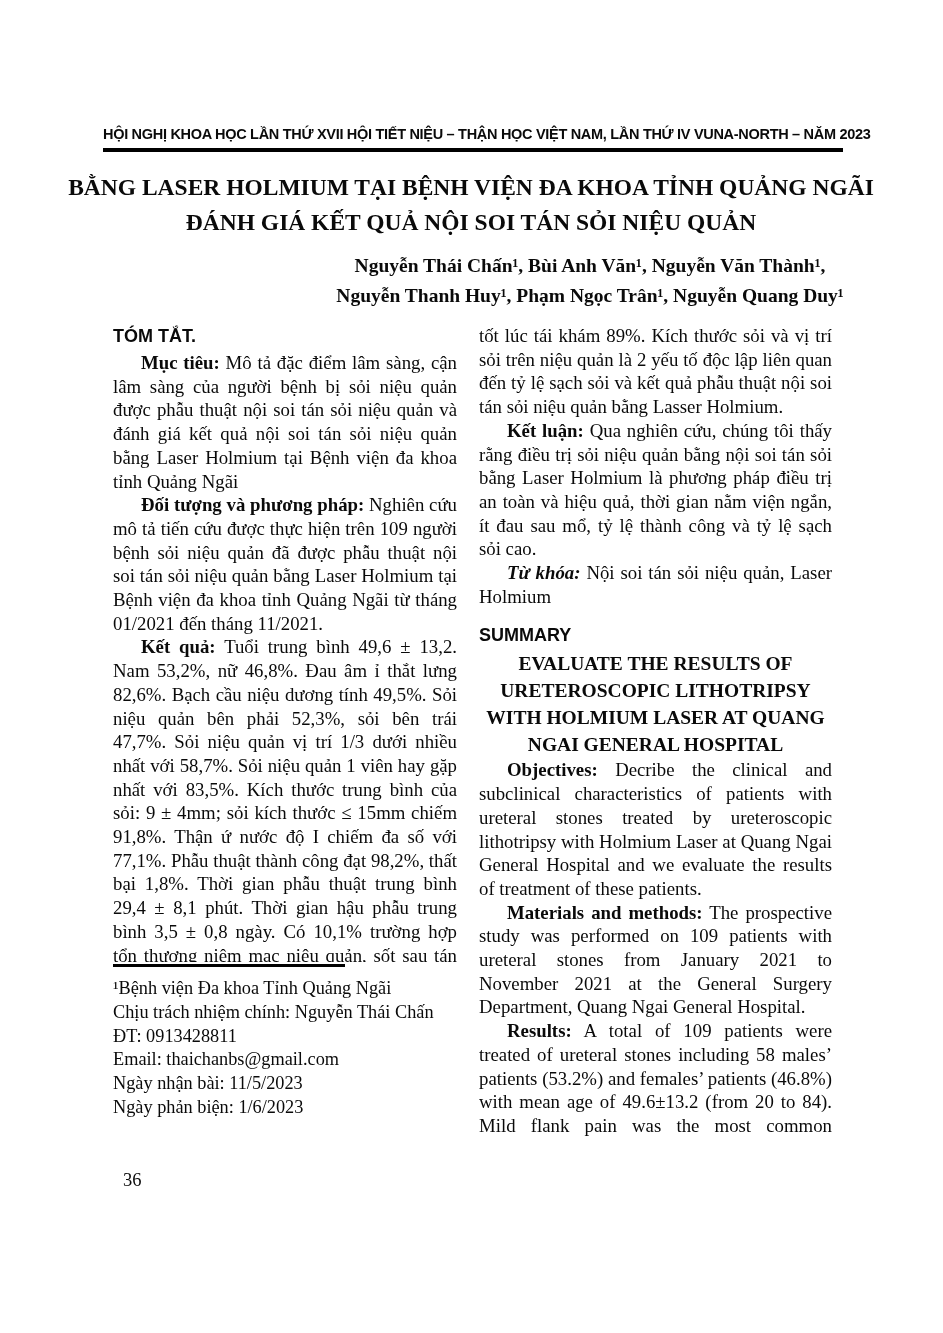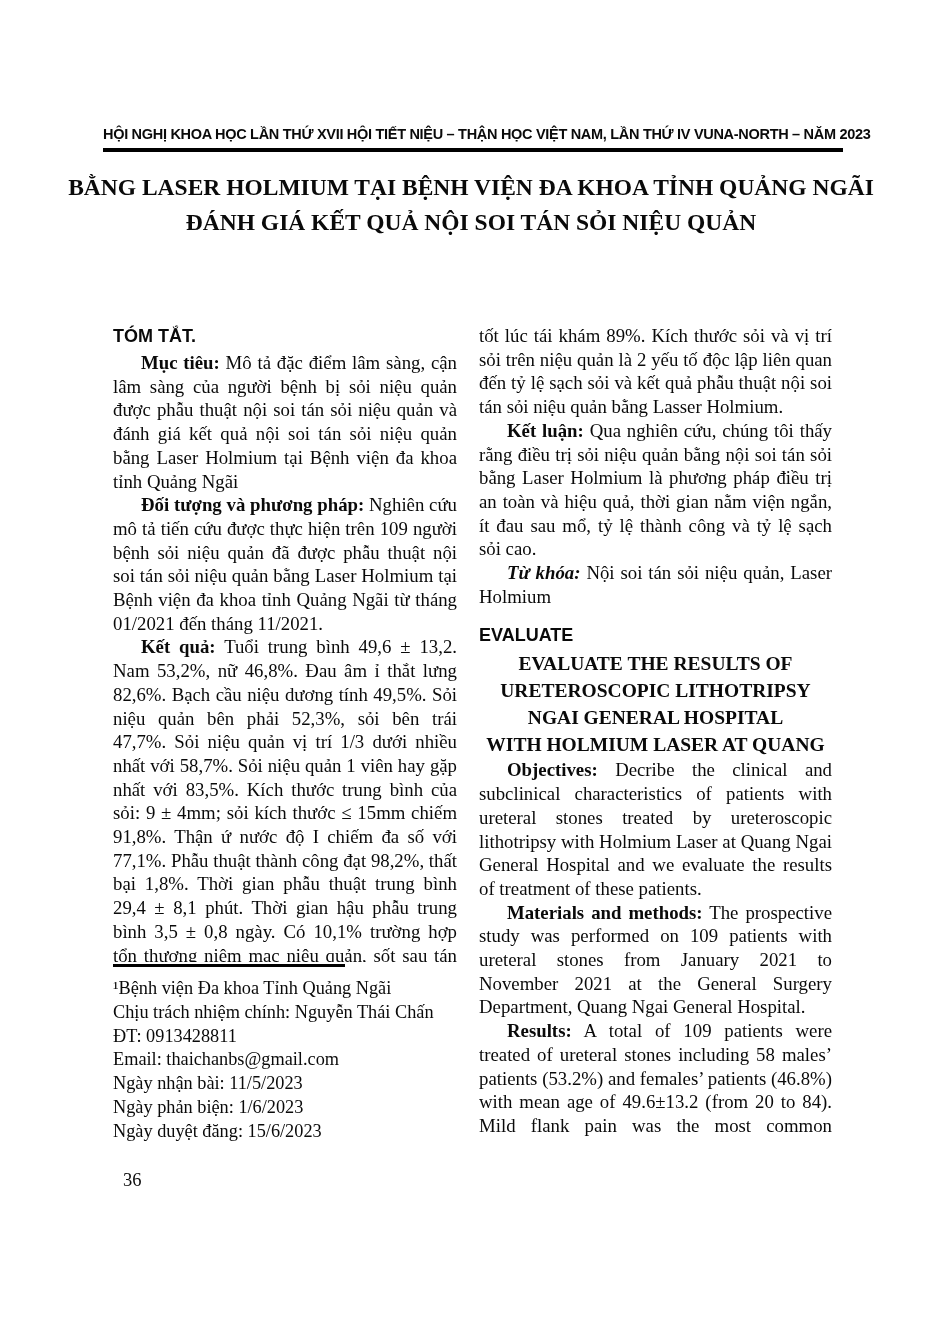--- a/index.html
+++ b/index.html
@@ -110,60 +110,63 @@
 
   <div class="runhead">
     <span>HỘI NGHỊ KHOA HỌC LẦN THỨ XVII HỘI TIẾT NIỆU – THẬN HỌC VIỆT NAM, LẦN THỨ IV VUNA-NORTH – NĂM 2023</span>
   </div>
 
   <div class="title">
     <div>BẰNG LASER HOLMIUM TẠI BỆNH VIỆN ĐA KHOA TỈNH QUẢNG NGÃI</div>
     <div>ĐÁNH GIÁ KẾT QUẢ NỘI SOI TÁN SỎI NIỆU QUẢN</div>
   </div>
 
+  <div class="authors">
+    <div>Nguyễn Thái Chấn¹, Bùi Anh Văn¹, Nguyễn Văn Thành¹,</div>
+    <div>Nguyễn Thanh Huy¹, Phạm Ngọc Trân¹, Nguyễn Quang Duy¹</div>
+  </div>
 
   <div class="col col-left">
     <div class="sec-head">TÓM TẮT.</div>
 
     <p class="para"><span class="lead">Mục tiêu:</span> <span>Mô tả đặc điểm lâm sàng, cận lâm sàng của người bệnh bị sỏi niệu quản được phẫu thuật nội soi tán sỏi niệu quản và đánh giá kết quả nội soi tán sỏi niệu quản bằng Laser Holmium tại Bệnh viện đa khoa tỉnh Quảng Ngãi</span></p>
 
     <p class="para"><span class="lead">Đối tượng và phương pháp:</span> <span>Nghiên cứu mô tả tiến cứu được thực hiện trên 109 người bệnh sỏi niệu quản đã được phẫu thuật nội soi tán sỏi niệu quản bằng Laser Holmium tại Bệnh viện đa khoa tỉnh Quảng Ngãi từ tháng 01/2021 đến tháng 11/2021.</span></p>
 
     <p class="para"><span class="lead">Kết quả:</span> <span>Tuổi trung bình 49,6 ± 13,2. Nam 53,2%, nữ 46,8%. Đau âm ỉ thắt lưng 82,6%. Bạch cầu niệu dương tính 49,5%. Sỏi niệu quản bên phải 52,3%, sỏi bên trái 47,7%. Sỏi niệu quản vị trí 1/3 dưới nhiều nhất với 58,7%. Sỏi niệu quản 1 viên hay gặp nhất với 83,5%. Kích thước trung bình của sỏi: 9 ± 4mm; sỏi kích thước ≤ 15mm chiếm 91,8%. Thận ứ nước độ I chiếm đa số với 77,1%. Phẫu thuật thành công đạt 98,2%, thất bại 1,8%. Thời gian phẫu thuật trung bình 29,4 ± 8,1 phút. Thời gian hậu phẫu trung bình 3,5 ± 0,8 ngày. Có 10,1% trường hợp tổn thương niêm mạc niệu quản, sốt sau tán sỏi 5,5% và tiểu máu 3,7%. Phẫu thuật cho kết quả</span></p>
   </div>
 
   <div class="col col-right">
     <p class="para noindent">tốt lúc tái khám 89%. Kích thước sỏi và vị trí sỏi trên niệu quản là 2 yếu tố độc lập liên quan đến tỷ lệ sạch sỏi và kết quả phẫu thuật nội soi tán sỏi niệu quản bằng Lasser Holmium.</p>
 
     <p class="para"><span class="lead">Kết luận:</span> <span>Qua nghiên cứu, chúng tôi thấy rằng điều trị sỏi niệu quản bằng nội soi tán sỏi bằng Laser Holmium là phương pháp điều trị an toàn và hiệu quả, thời gian nằm viện ngắn, ít đau sau mổ, tỷ lệ thành công và tỷ lệ sạch sỏi cao.</span></p>
 
     <p class="para"><span class="lead italic">Từ khóa:</span> <span>Nội soi tán sỏi niệu quản, Laser Holmium</span></p>
 
-    <div class="sec-head summary-head">EVALUATE</div>
+    <div class="sec-head summary-head">SUMMARY</div>
 
     <div class="sum-title">
       <div>EVALUATE THE RESULTS OF</div>
       <div>URETEROSCOPIC LITHOTRIPSY</div>
+      <div>WITH HOLMIUM LASER AT QUANG</div>
       <div>NGAI GENERAL HOSPITAL</div>
-      <div>WITH HOLMIUM LASER AT QUANG</div>
     </div>
 
     <p class="para"><span class="lead">Objectives:</span> <span>Decribe the clinical and subclinical characteristics of patients with ureteral stones treated by ureteroscopic lithotripsy with Holmium Laser at Quang Ngai General Hospital and we evaluate the results of treatment of these patients.</span></p>
 
     <p class="para"><span class="lead">Materials and methods:</span> <span>The prospective study was performed on 109 patients with ureteral stones from January 2021 to November 2021 at the General Surgery Department, Quang Ngai General Hospital.</span></p>
 
     <p class="para"><span class="lead">Results:</span> <span>A total of 109 patients were treated of ureteral stones including 58 males’ patients (53.2%) and females’ patients (46.8%) with mean age of 49.6±13.2 (from 20 to 84). Mild flank pain was the most common symptom with 82.6%. There were 57 ureteral stones on the right</span></p>
   </div>
 
   <div class="footnote">
     <div class="fn-rule"></div>
     <div class="fn-aff">¹Bệnh viện Đa khoa Tỉnh Quảng Ngãi</div>
     <div class="fn-line">Chịu trách nhiệm chính: Nguyễn Thái Chấn</div>
     <div class="fn-line">ĐT: 0913428811</div>
     <div class="fn-line">Email: thaichanbs@gmail.com</div>
     <div class="fn-line">Ngày nhận bài: 11/5/2023</div>
     <div class="fn-line">Ngày phản biện: 1/6/2023</div>
-    <div class="fn-line">Ngày duyệt đăng: 15/6/2023</div>
   </div>
 
   <div class="pagenum">36</div>
 
 </div>
 
 </body></html>

